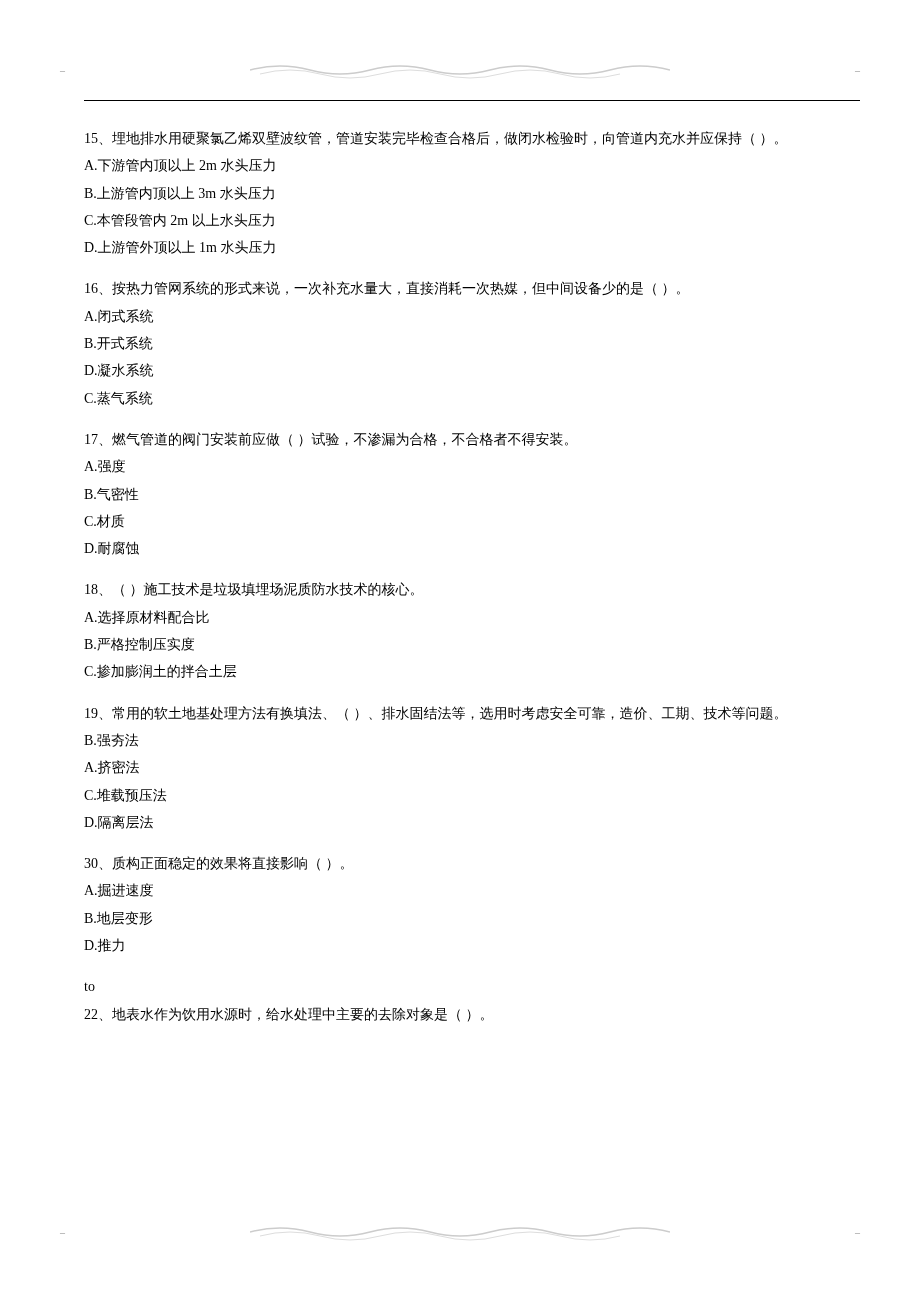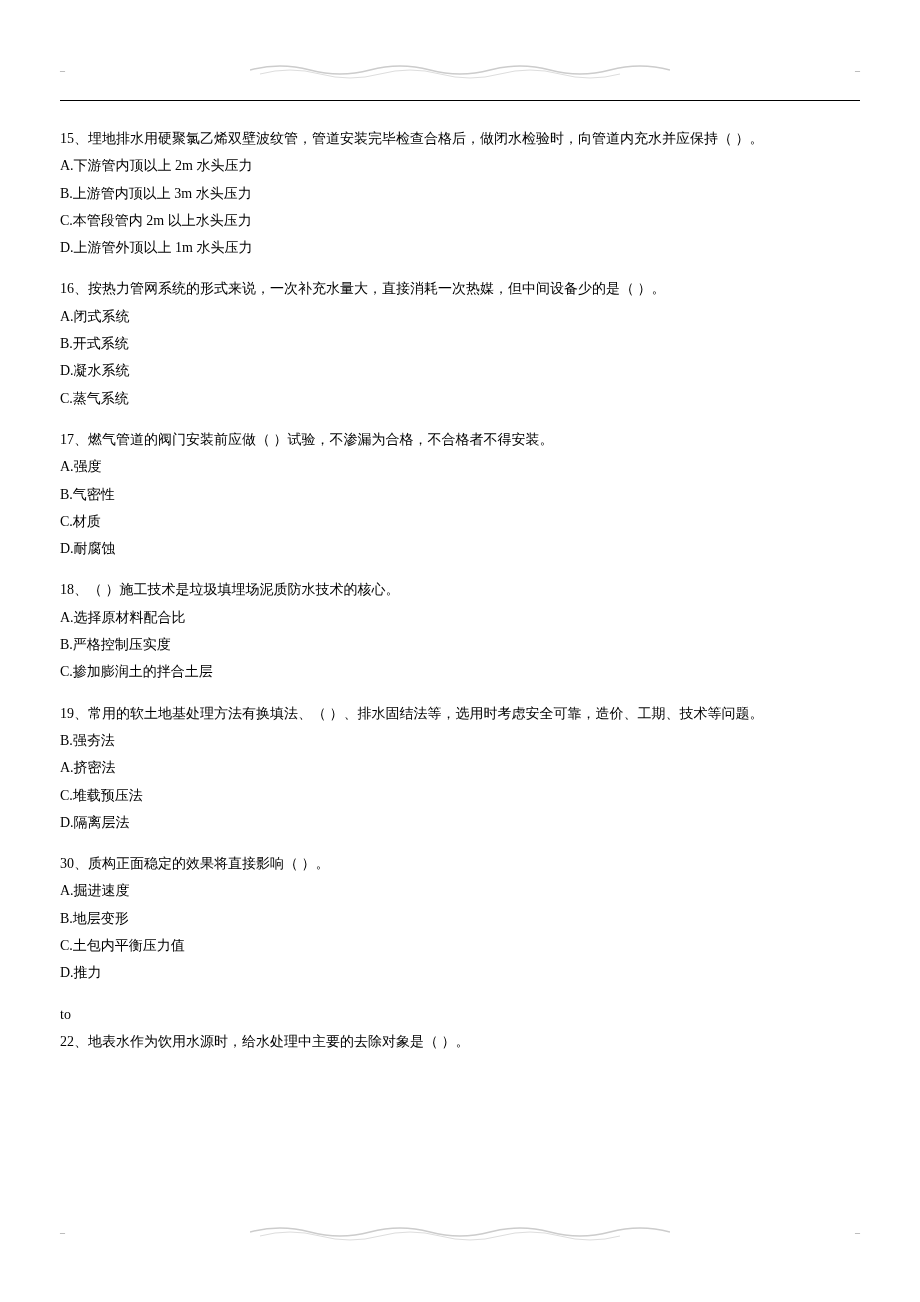--- a/index.html
+++ b/index.html
@@ -6,21 +6,21 @@
   body {
     width: 920px;
     height: 1302px;
     background: #fff;
     font-family: "SimSun", "宋体", serif;
     font-size: 14px;
     color: #000;
     position: relative;
   }
   .page {
-    padding: 60px 60px 40px 60px;
+    padding: 60px 60px 40px 84px;
   }
   .header-deco, .footer-deco {
     position: absolute;
     left: 60px;
     right: 60px;
     height: 30px;
     display: flex;
     align-items: center;
     justify-content: space-between;
   }
@@ -105,21 +105,20 @@
       <div class="q-opt">B.强夯法</div>
       <div class="q-opt">A.挤密法</div>
       <div class="q-opt">C.堆载预压法</div>
       <div class="q-opt">D.隔离层法</div>
     </div>
 
     <div class="q-block">
       <div class="q-stem">30、质构正面稳定的效果将直接影响（  ）。</div>
       <div class="q-opt">A.掘进速度</div>
       <div class="q-opt">B.地层变形</div>
-      <div class="q-opt">C.土包内平衡压力值</div>
       <div class="q-opt">D.推力</div>
     </div>
 
 
     <div class="q-block">
 to <div class="q-stem">22、地表水作为饮用水源时，给水处理中主要的去除对象是（  ）。</div>
     </div>
 
   </div>
 </div>

